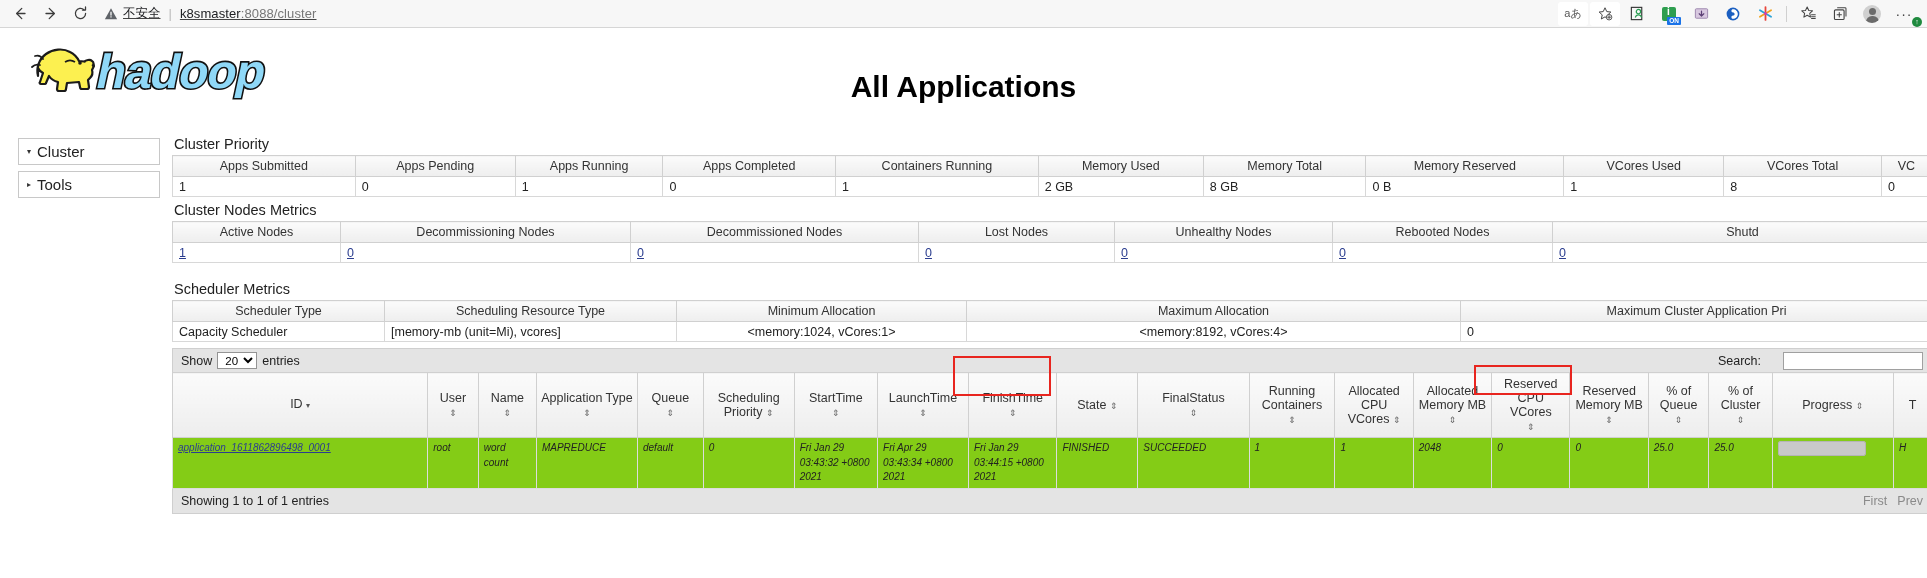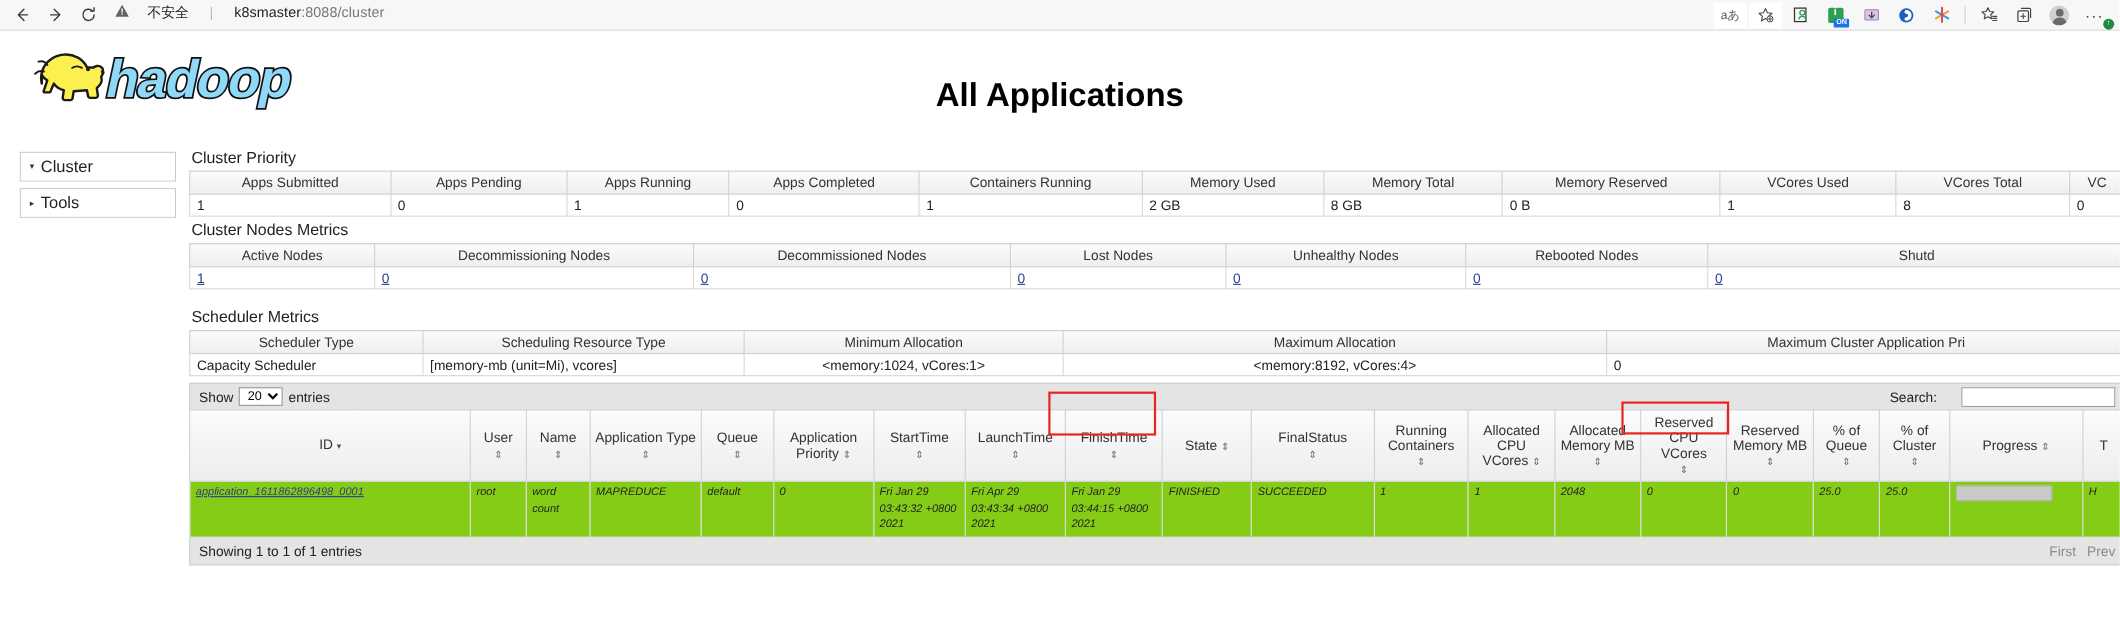--- a/index.html
+++ b/index.html
@@ -14,22 +14,22 @@
   .browser-bar {
     height:28px; background:#f7f7f7; border-bottom:1px solid #d6d6d6;
     display:flex; align-items:center; padding:0 6px; gap:2px;
   }
   .nav-btn {
     width:28px; height:24px; display:flex; align-items:center; justify-content:center;
     color:#3b3b3b; font-size:15px; line-height:1; border-radius:3px;
   }
   .nav-btn svg { display:block; }
   .url-area {
-    flex:1; height:22px; display:flex; align-items:flex-start;
-    margin-left:8px; font-size:12.5px; color:#444; gap:16px;
+    flex:1; height:22px; display:flex; align-items:center;
+    margin-left:8px; font-size:12.5px; color:#444; gap:5px;text-decoration:underline;
   }
   .warn-ico { display:flex; align-items:center; color:#5f6368; }
   .sec-text { color:#202124; font-size:12.5px; }
   .url-sep { color:#bbb; padding:0 3px; font-size:13px; }
   .url-text { color:#202124; font-size:13px; letter-spacing:.1px; }
   .url-text .dim { color:#777; }
   .tb-icons { display:flex; align-items:center; gap:2px; padding-right:2px; }
   .tb-ico {
     width:30px; height:24px; display:flex; align-items:center; justify-content:center;
     font-size:13px; color:#444; position:relative;
@@ -417,21 +417,21 @@
             <col style="width:96px">
             <col style="width:30px">
         </colgroup>
         <tbody>
             <tr>
           <th><span>ID</span> <span class="sort-desc">▾</span></th>
           <th><span>User</span><br><span class="sort-ico">⇕</span></th>
           <th><span>Name</span><br><span class="sort-ico">⇕</span></th>
           <th><span>Application Type</span> <span class="sort-ico">⇕</span></th>
           <th><span>Queue</span><br><span class="sort-ico">⇕</span></th>
-          <th><span>Application Priority</span> <span class="sort-ico">⇕</span></th>
+          <th><span>Scheduling Priority</span> <span class="sort-ico">⇕</span></th>
           <th><span>StartTime</span><br><span class="sort-ico">⇕</span></th>
           <th><span>LaunchTime</span><br><span class="sort-ico">⇕</span></th>
           <th><span>FinishTime</span><br><span class="sort-ico">⇕</span></th>
           <th><span>State</span> <span class="sort-ico">⇕</span></th>
           <th><span>FinalStatus</span><br><span class="sort-ico">⇕</span></th>
           <th><span>Running Containers</span><br><span class="sort-ico">⇕</span></th>
           <th><span>Allocated CPU VCores</span> <span class="sort-ico">⇕</span></th>
           <th><span>Allocated Memory MB</span> <span class="sort-ico">⇕</span></th>
           <th><span>Reserved CPU VCores</span><br><span class="sort-ico">⇕</span></th>
           <th><span>Reserved Memory MB</span> <span class="sort-ico">⇕</span></th>

